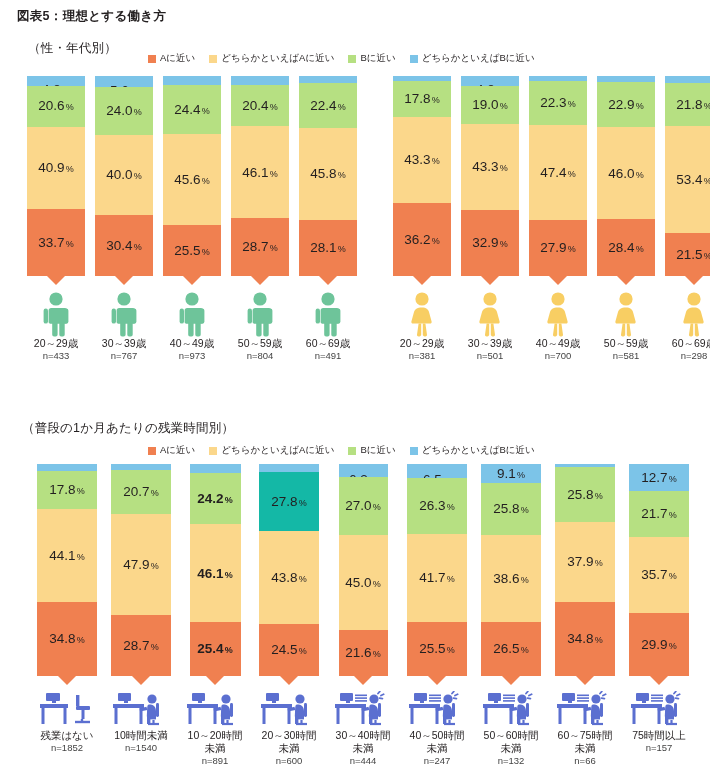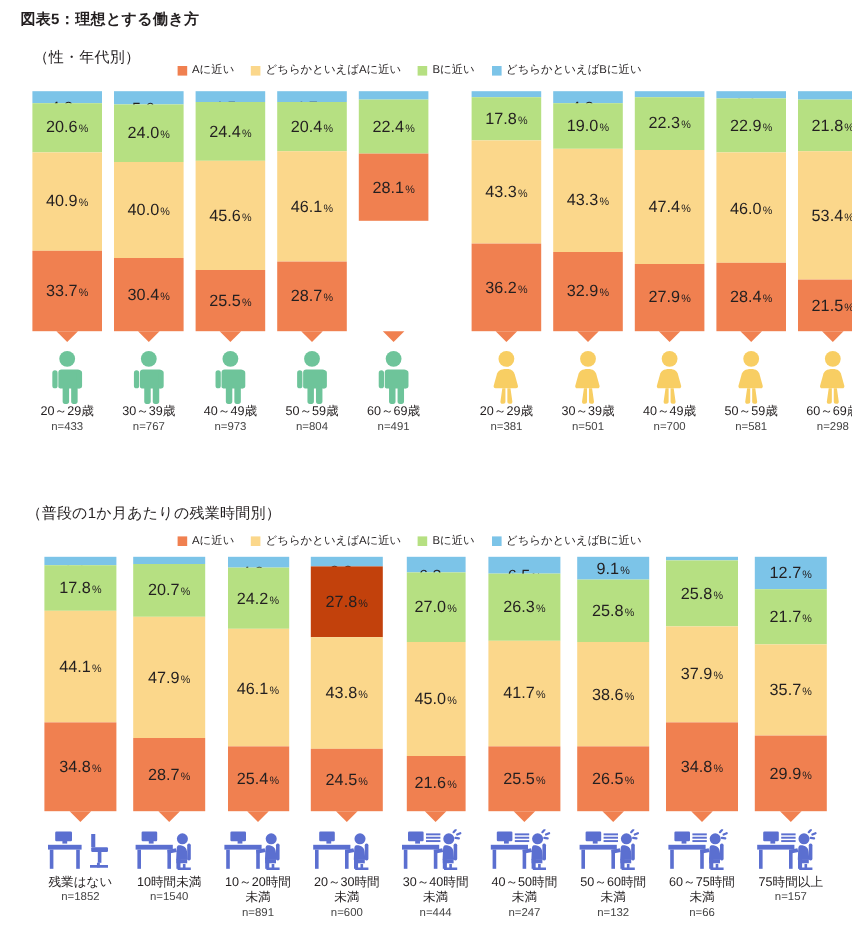--- a/index.html
+++ b/index.html
@@ -196,20 +196,23 @@
         </div>
       </div>
       <div class="bar-group" style="width: 68px;">
         <div class="bar" style="height: 200px; width: 58px;">
           <div class="seg tiny" style="height: 7.4px; background: rgb(124, 196, 232);">
             <span class="lbl"><span class="num">3.7</span><span class="pct">%</span></span>
           </div>
           <div class="seg" style="height: 44.8px; background: rgb(182, 224, 130);">
             <span class="lbl"><span class="num">22.4</span><span class="pct">%</span></span>
           </div>
+          <div class="seg" style="height: 91.6px; background: rgb(251, 215, 139);">
+            <span class="lbl"><span class="num">45.8</span><span class="pct">%</span></span>
+          </div>
           <div class="seg" style="height: 56.2px; background: rgb(240, 128, 80);">
             <span class="lbl"><span class="num">28.1</span><span class="pct">%</span></span>
           </div>
         </div>
         <div class="pointer" style="border-top: 9px solid rgb(240, 128, 80);"></div>
         <div class="fig-wrap" style="height: 52px;">
           <svg width="30" height="46" viewBox="0 0 30 46">
             <circle cx="15" cy="8" r="6.6" fill="#6EC49A"></circle>
             <path d="M6.2 17h17.6c1.6 0 2.6 1 2.6 2.5V31c0 1.1-.8 1.8-1.9 1.8h-.8v10.8c0 1.2-.8 2-2 2h-1.5c-1.1 0-1.9-.8-1.9-2V32.8h-1.7v10.8c0 1.2-.8 2-1.9 2h-1.6c-1.1 0-1.9-.8-1.9-2V32.8h-.8C8.4 32.8 7.6 32.1 7.6 31V19.5C7.6 18 8.6 17 10.2 17z" fill="#6EC49A"></path>
             <rect x="2.6" y="17.6" width="4.4" height="15" rx="2.2" fill="#6EC49A"></rect>
@@ -468,21 +471,21 @@
           </svg>
         </div>
         <div class="axis-label" style="width: 74px;">
           <div>
             <div>10時間未満</div>
           </div>
           <div class="axis-n">n=1540</div>
         </div>
       </div>
       <div class="bar-group" style="width: 74px;">
-        <div class="bar" style="height: 212px; width: 51px;">
+        <div class="bar" style="height: 212px; width: 51px; font-weight: bold;">
           <div class="seg tiny" style="height: 9.116px; background: rgb(124, 196, 232);">
             <span class="lbl"><span class="num">4.3</span><span class="pct">%</span></span>
           </div>
           <div class="seg" style="height: 51.304px; background: rgb(182, 224, 130);">
             <span class="lbl"><span class="num">24.2</span><span class="pct">%</span></span>
           </div>
           <div class="seg" style="height: 97.732px; background: rgb(251, 215, 139);">
             <span class="lbl"><span class="num">46.1</span><span class="pct">%</span></span>
           </div>
           <div class="seg" style="height: 53.848px; background: rgb(240, 128, 80);">
@@ -513,21 +516,21 @@
             <div>未満</div>
           </div>
           <div class="axis-n">n=891</div>
         </div>
       </div>
       <div class="bar-group" style="width: 74px;">
         <div class="bar" style="height: 212px; width: 60px;">
           <div class="seg tiny" style="height: 8.056px; background: rgb(124, 196, 232);">
             <span class="lbl"><span class="num">3.8</span><span class="pct">%</span></span>
           </div>
-          <div class="seg" style="height: 58.936px; background: #c2410c;">
+          <div class="seg" style="height: 58.936px; background: #14b8a6;">
             <span class="lbl"><span class="num">27.8</span><span class="pct">%</span></span>
           </div>
           <div class="seg" style="height: 92.856px; background: rgb(251, 215, 139);">
             <span class="lbl"><span class="num">43.8</span><span class="pct">%</span></span>
           </div>
           <div class="seg" style="height: 51.94px; background: rgb(240, 128, 80);">
             <span class="lbl"><span class="num">24.5</span><span class="pct">%</span></span>
           </div>
         </div>
         <div class="pointer" style="border-top: 9px solid rgb(240, 128, 80);"></div>

